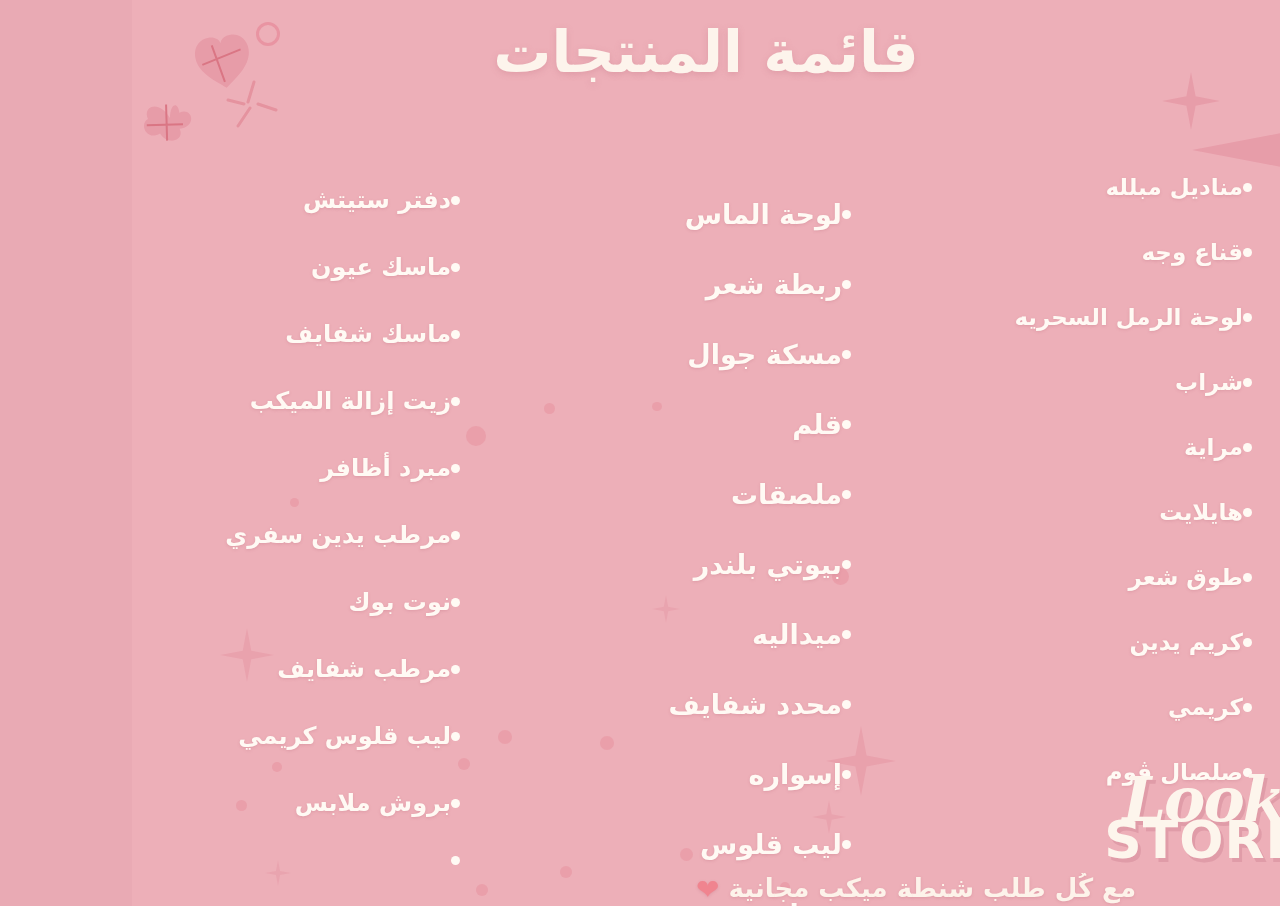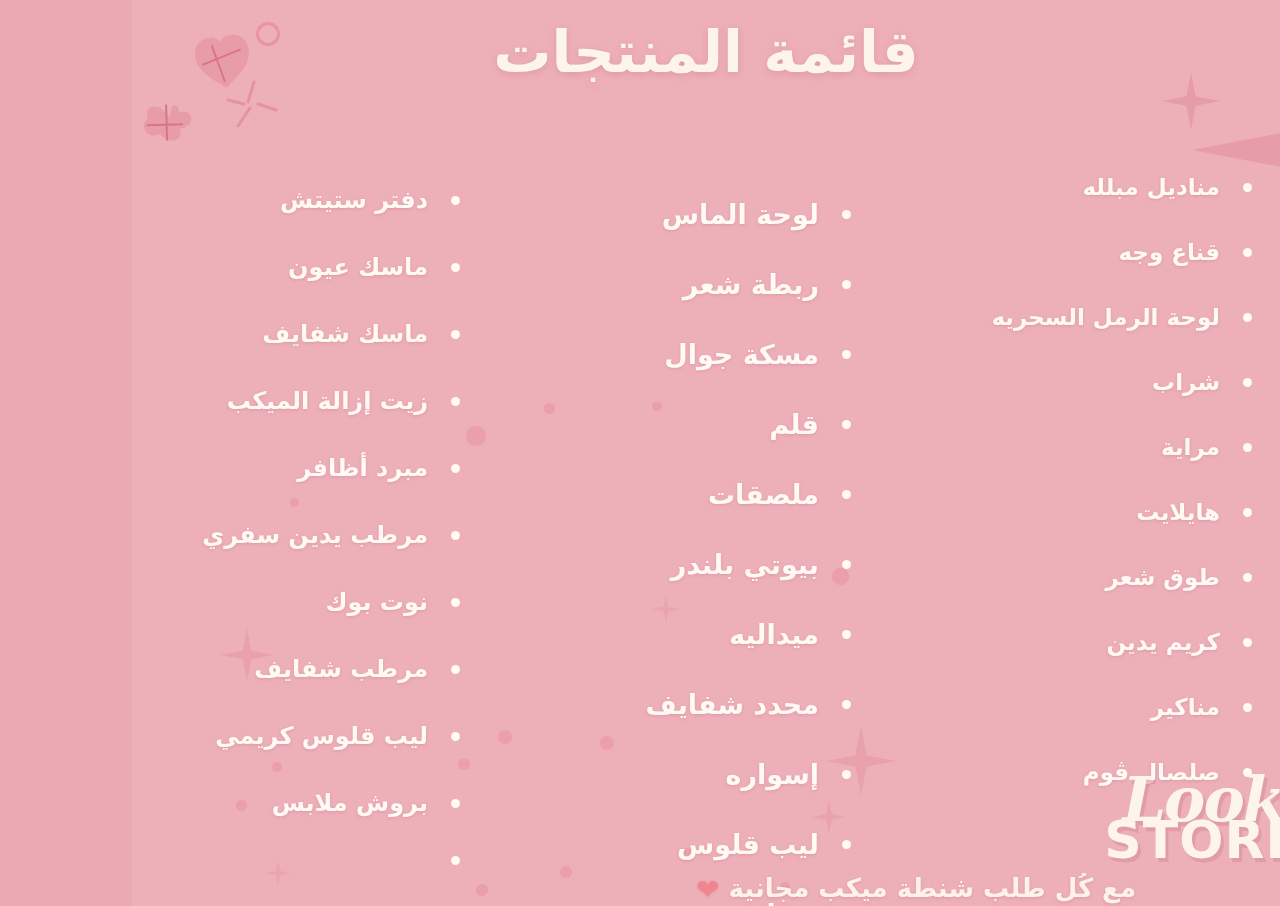--- a/index.html
+++ b/index.html
@@ -99,21 +99,21 @@
     align-items: flex-start;
   }
   .col-right { width: 300px; align-items: flex-start; }
   .col-mid   { width: 290px; align-items: flex-start; }
   .col-left  { width: 300px; align-items: flex-start; }
 
   .item {
     display: flex;
     flex-direction: row;
     align-items: center;
-    gap: 23px;
+    gap: 0;
     color: #fffaf4;
     font-size: 23px;
     font-weight: 700;
     white-space: nowrap;
     text-shadow: 0 1px 3px rgba(190,110,125,.30);
   }
   .item-label { display: inline-block; }
   .bullet {
     width: 9px;
     height: 9px;
@@ -268,21 +268,21 @@
       <div class="item">
           <span class="bullet"></span>
           <span class="item-label">طوق شعر</span>
         </div>
       <div class="item">
           <span class="bullet"></span>
           <span class="item-label">كريم يدين</span>
         </div>
       <div class="item">
           <span class="bullet"></span>
-          <span class="item-label">مناكير</span>
+          <span class="item-label">كريمي</span>
         </div>
       <div class="item">
           <span class="bullet"></span>
           <span class="item-label">صلصال ڤوم</span>
         </div>
     </div>
 
     <div class="column col-mid">
       <div class="item">
           <span class="bullet"></span>

